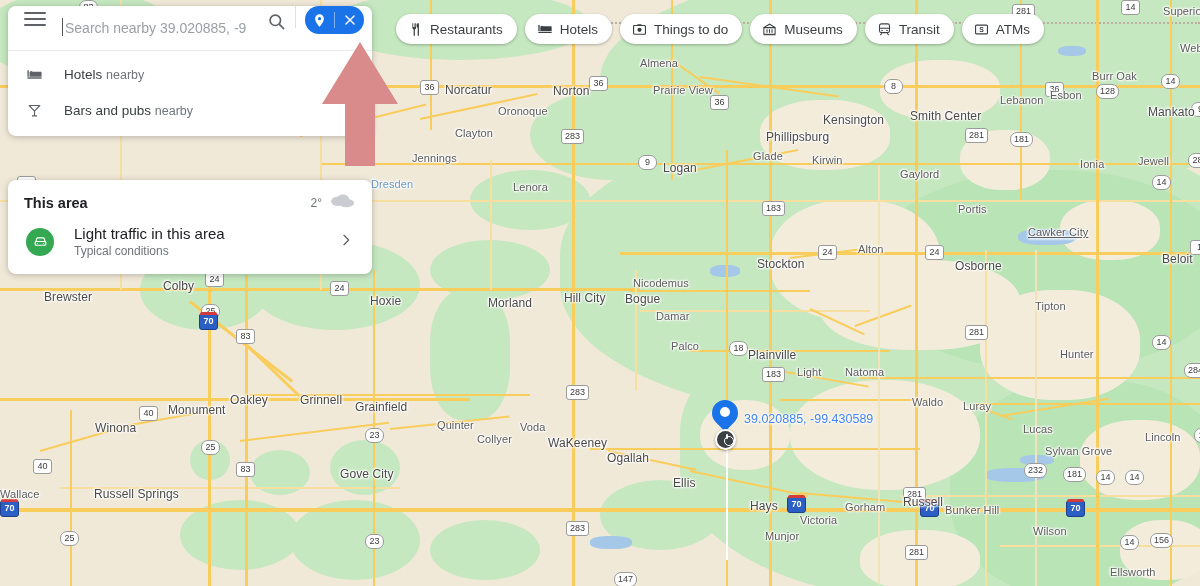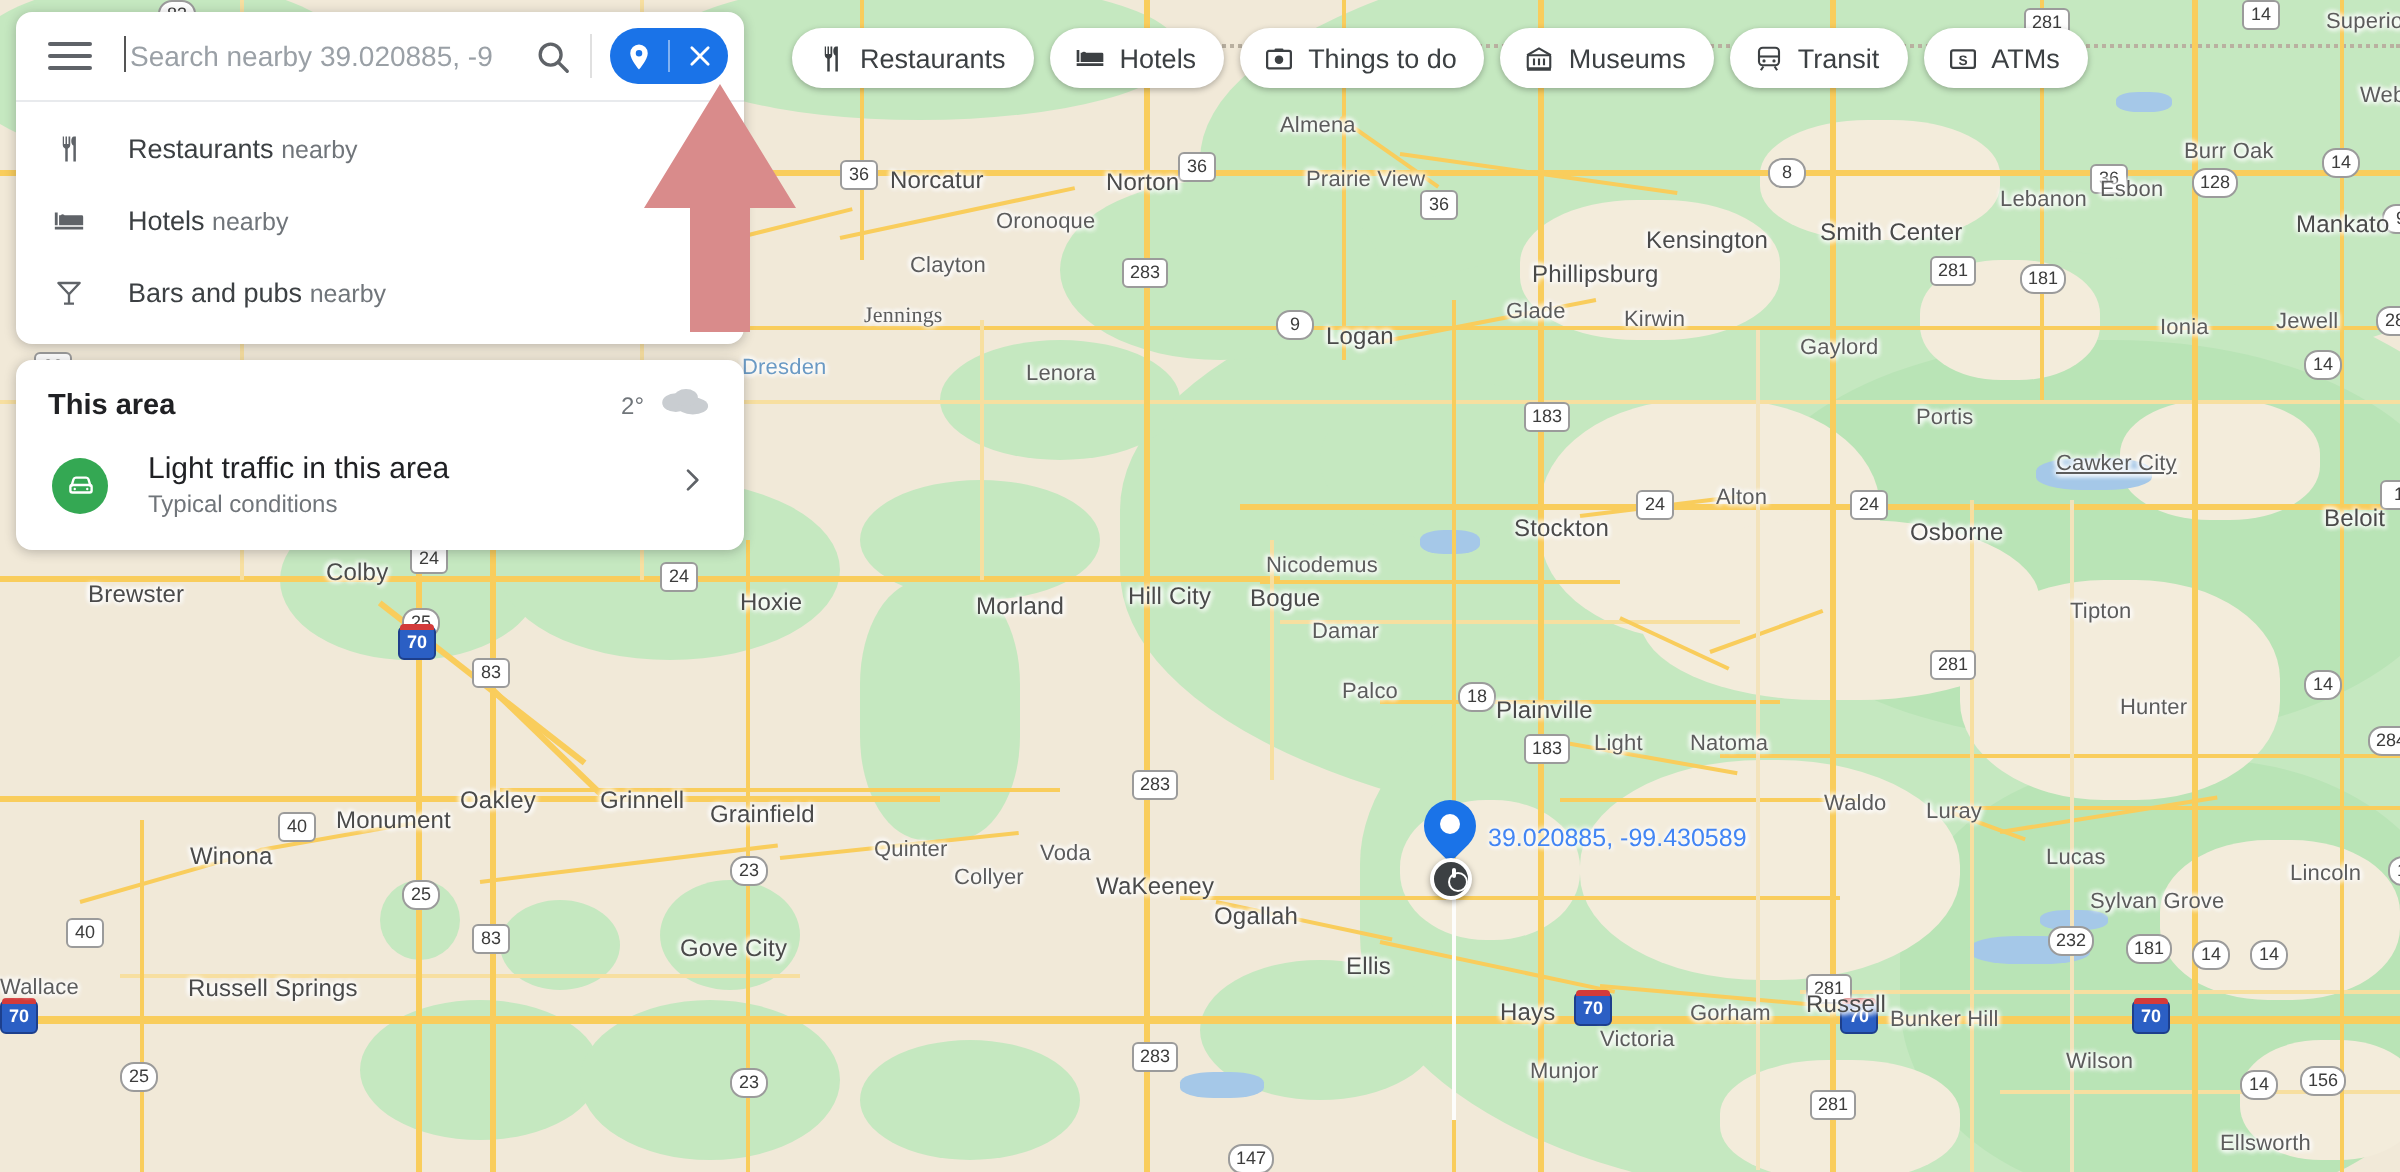--- a/index.html
+++ b/index.html
@@ -134,21 +134,21 @@
   #search-card {
     position: absolute; left: 8px; top: 6px;
     width: 364px;
     background: #fff;
     border-radius: 8px;
     box-shadow: 0 1px 6px rgba(32,33,36,.28);
     z-index: 40;
     overflow: hidden;
   }
   #search-row {
-    height: 44px; display: flex; align-items: center;
+    height: 44px; display: flex; align-items: flex-start;
     padding: 0 8px 0 14px;
   }
   #hamburger {
     width: 26px; height: 26px; flex: none; cursor: pointer;
     display: flex; flex-direction: column; justify-content: center; gap: 4px;
     padding: 0 2px;
   }
   #hamburger span { display: block; height: 2px; background: #5f6368; border-radius: 1px; }
   #search-input-wrap {
     flex: 1; position: relative; margin-left: 14px; min-width: 0; height: 100%;
@@ -408,21 +408,21 @@
         <div class="city" style="left: 730px; top: 130px; padding-left: 36px;">Phillipsburg</div>
         <div class="city" style="left: 823px; top: 113px;">Kensington</div>
         <div class="city" style="left: 910px; top: 109px;">Smith Center</div>
         <div class="city sm" style="left: 1000px; top: 94px;">Lebanon</div>
         <div class="city sm" style="left: 1050px; top: 89px;">Esbon</div>
         <div class="city sm" style="left: 1092px; top: 70px;">Burr Oak</div>
         <div class="city" style="left: 1148px; top: 105px;">Mankato</div>
         <div class="city sm" style="left: 1163px; top: 5px;">Superior</div>
         <div class="city sm" style="left: 1180px; top: 42px;">Webber</div>
         <div class="city sm" style="left: 455px; top: 127px;">Clayton</div>
-        <div class="city sm" style="left: 432px; top: 152px; font-family: Liberation Serif, serif;">Jennings</div>
+        <div class="city sm" style="left: 412px; top: 152px;">Jennings</div>
         <div class="city" style="left: 663px; top: 161px;">Logan</div>
         <div class="city sm" style="left: 753px; top: 150px;">Glade</div>
         <div class="city sm" style="left: 812px; top: 154px;">Kirwin</div>
         <div class="city sm" style="left: 900px; top: 168px;">Gaylord</div>
         <div class="city sm" style="left: 1080px; top: 158px;">Ionia</div>
         <div class="city sm" style="left: 1138px; top: 155px;">Jewell</div>
         <div class="city sm" style="left: 513px; top: 181px;">Lenora</div>
         <div class="city water-lbl sm" style="left: 371px; top: 178px;">Dresden</div>
         <div class="city sm" style="left: 958px; top: 203px;">Portis</div>
         <div class="city sm" style="left: 1028px; top: 226px; text-decoration: underline;">Cawker City</div>
@@ -579,28 +579,20 @@
           <svg width="14" height="14" viewBox="0 0 24 24" fill="none" stroke="#ffffff" stroke-width="2.4" stroke-linecap="round">
               <path d="M5 5l14 14M19 5 5 19"></path>
             </svg>
         </div>
       </div>
     </div>
 
     <div id="suggestions">
       <div class="sugg">
         <span class="sugg-icon">
-          <svg width="15" height="15" viewBox="0 0 24 24" fill="#5f6368">
-              <path d="M7 2v7a3 3 0 0 0 2 2.83V22h2V11.83A3 3 0 0 0 13 9V2h-1.4v6h-1.2V2H9.2v6H8V2H7zm9 0c-1.3 0-2.2 1.4-2.2 3.6 0 2 .7 3.3 1.7 3.6V22h2V2h-1.5z"></path>
-            </svg>
-        </span>
-        <span class="sugg-text"><span>Restaurants</span> <span class="nearby">nearby</span></span>
-      </div>
-      <div class="sugg">
-        <span class="sugg-icon">
           <svg width="17" height="17" viewBox="0 0 24 24" fill="#5f6368">
               <path d="M2 6h2v9H2V6zm4.5 1.5A2 2 0 1 1 6.5 11a2 2 0 0 1 0-3.5zM11 8h10a1 1 0 0 1 1 1v6H5V8h6zm-9 8h20v2H2v-2z"></path>
             </svg>
         </span>
         <span class="sugg-text"><span>Hotels</span> <span class="nearby">nearby</span></span>
       </div>
       <div class="sugg">
         <span class="sugg-icon">
           <svg width="15" height="15" viewBox="0 0 24 24" fill="none" stroke="#5f6368" stroke-width="1.9" stroke-linejoin="round">
               <path d="M3.5 4h17l-8.5 9L3.5 4z"></path>

